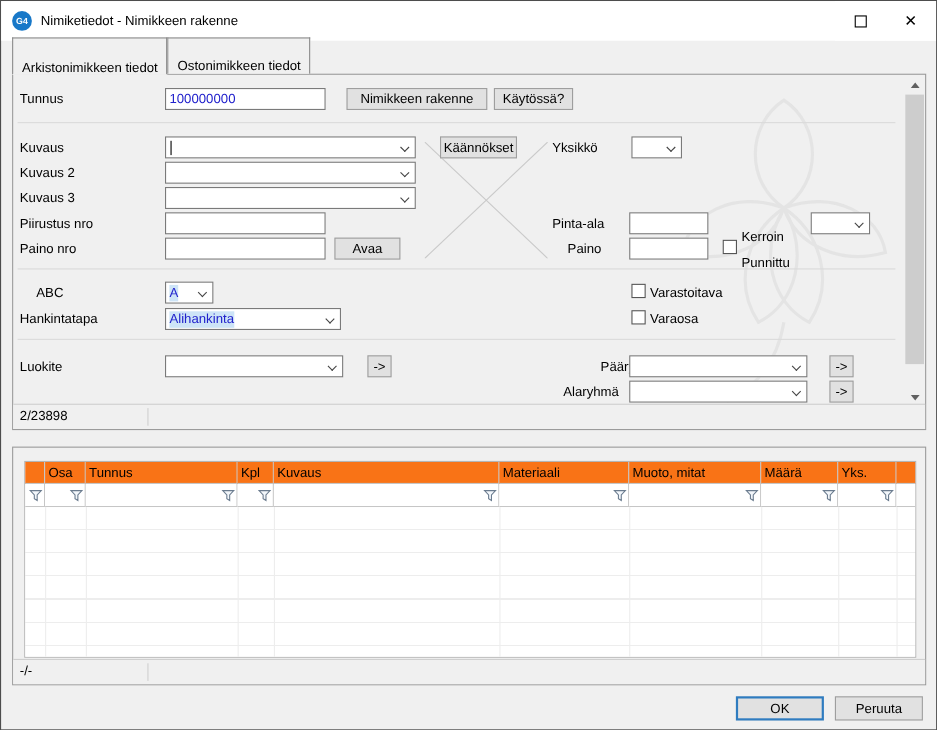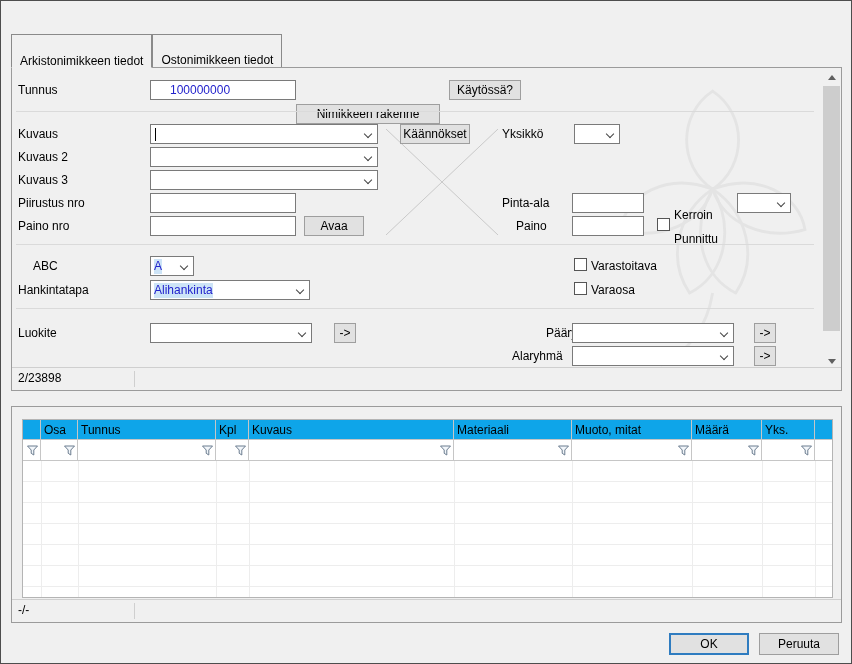--- a/index.html
+++ b/index.html
@@ -21,21 +21,21 @@
   
   .tabstrip{position:absolute;left:10px;top:44px;height:22px;display:flex;align-items:flex-end;z-index:3;}
   .tab{box-sizing:border-box;height:20px;line-height:18px;padding:16px 8px;background:#f0f0f0;
     border:1px solid #8a8a8a;border-bottom:none;white-space:nowrap;}
   .tab.active{height:22px;line-height:20px;margin-bottom:-1px;border-bottom:1px solid #f0f0f0;position:relative;z-index:4;}
   
   .page-box{position:absolute;left:10px;top:66px;width:831px;height:324px;box-sizing:border-box;
     border:1px solid #9b9b9b;background:#f0f0f0;z-index:1;}
   .lbl{position:absolute;white-space:nowrap;}
   .input{position:absolute;box-sizing:border-box;height:20px;background:#fff;border:1px solid #7a7a7a;
-    font-family:inherit;font-size:12px;padding:0 19px;}
+    font-family:inherit;font-size:12px;padding:0 3px;}
   .combo{position:absolute;box-sizing:border-box;height:20px;background:#fff;border:1px solid #7a7a7a;overflow:hidden;}
   .combo-arrow{position:absolute;right:6px;top:6px;width:5px;height:5px;
     border-right:1px solid #444;border-bottom:1px solid #444;transform:rotate(45deg);}
   .combo-val{position:absolute;left:3px;top:2px;line-height:15px;white-space:nowrap;}
   .val-blue{color:#2222cc;}
   .sel{background:#cde4f7;}
   .caret{position:absolute;left:4px;top:3px;width:1px;height:13px;background:#000;}
   .btn{position:absolute;box-sizing:border-box;height:20px;background:#e1e1e1;border:1px solid #9e9e9e;
     font-family:inherit;font-size:12px;text-align:center;padding:0;line-height:17px;}
   .sep{position:absolute;left:4px;width:798px;height:1px;background:#dadada;}
@@ -53,58 +53,68 @@
   .status-strip{position:absolute;left:0;right:0;bottom:0;height:22px;border-top:1px solid #cfcfcf;background:#f0f0f0;}
   .status-text{position:absolute;left:6px;top:0;line-height:21px;}
   .vdiv{position:absolute;left:122px;top:3px;bottom:3px;width:1px;background:#cfcfcf;}
   
   .grid-panel{position:absolute;left:10px;top:405px;width:831px;height:217px;box-sizing:border-box;
     border:1px solid #9b9b9b;background:#f0f0f0;}
   .grid-area{position:absolute;left:10px;top:12px;right:8px;bottom:24px;box-sizing:border-box;
     border:1px solid #b4b4b4;background:#fff;display:flex;flex-direction:column;}
   .grid-row{display:flex;}
   .hcell{box-sizing:border-box;height:20px;border-right:1px solid #c6c6c6;border-bottom:1px solid #c6c6c6;
-    background:#0ea5e9;padding:3px 0 0 3px;overflow:hidden;white-space:nowrap;}
+    background:#f97316;padding:3px 0 0 3px;overflow:hidden;white-space:nowrap;}
   .hfill{flex:1;border-right:none;}
   .fcell{box-sizing:border-box;height:21px;border-right:1px solid #c6c6c6;border-bottom:1px solid #c6c6c6;
     background:#fff;display:flex;align-items:center;justify-content:flex-end;padding-right:1px;}
   .ffill{flex:1;border-right:none;}
   .c0{width:18px}.c1{width:37px}.c2{width:138px}.c3{width:33px}.c4{width:205px}
   .c5{width:118px}.c6{width:120px}.c7{width:70px}.c8{width:53px}
   .grid-body{flex:1;position:relative;
     background-image:repeating-linear-gradient(to bottom,#ffffff 0,#ffffff 20px,#ededed 20px,#ededed 21px);}
   .bodycol{position:absolute;top:0;bottom:0;width:1px;background:#ededed;}
   
   .footer-btn{position:absolute;top:632px;width:80px;height:22px;box-sizing:border-box;background:#e1e1e1;
     border:1px solid #9e9e9e;font-family:inherit;font-size:12px;padding:0;}
   .btn-ok{left:668px;border:2px solid #2f7cc0;}
   .btn-cancel{left:758px;}
 </style>
 </head>
 <body>
 
 <div class="dialog">
 
+  <div class="titlebar">
+    <div class="app-logo">G4</div>
+    <div class="win-title">Nimiketiedot - Nimikkeen rakenne</div>
+    <button class="win-btn btn-max">
+      <span class="max-glyph"></span>
+    </button>
+    <button class="win-btn btn-close">
+      <span>✕</span>
+    </button>
+  </div>
 
   <div class="page-box">
 
     <svg class="watermark" width="290" height="300" viewBox="0 0 100 104">
       <g fill="none" stroke="#d6d6d6" stroke-width="1">
         <path d="M62 8 C 74 16, 74 34, 62 42 C 50 34, 50 16, 62 8 Z"></path>
         <path d="M62 42 C 78 36, 92 44, 94 56 C 80 60, 66 54, 62 42 Z"></path>
         <path d="M62 42 C 46 36, 32 44, 30 56 C 44 60, 58 54, 62 42 Z"></path>
         <path d="M62 42 C 70 56, 66 72, 54 78 C 46 66, 50 50, 62 42 Z"></path>
         <path d="M62 42 C 54 56, 58 72, 70 78 C 78 66, 74 50, 62 42 Z"></path>
         <path d="M62 78 C 60 90, 54 98, 44 103"></path>
       </g>
     </svg>
 
     <span class="lbl" style="left:6px;top:15px;">Tunnus</span>
     <input class="input val-blue" style="left: 138px; top: 12px; width: 146px; color: rgb(34, 34, 204);" value="100000000">
-    <button class="btn" style="left:284px;top:12px;width:144px;margin-top:24px;">Nimikkeen rakenne</button>
+    <button class="btn" style="left:303px;top:12px;width:128px;">Nimikkeen rakenne</button>
     <button class="btn" style="left:437px;top:12px;width:72px;">Käytössä?</button>
 
     <div class="sep" style="top:43px;"></div>
 
     <svg class="xdeco" width="112" height="106">
       <line x1="0" y1="0" x2="112" y2="106" stroke="#c9c9c9" stroke-width="1"></line>
       <line x1="112" y1="0" x2="0" y2="106" stroke="#c9c9c9" stroke-width="1"></line>
     </svg>
 
     <span class="lbl" style="left:6px;top:59px;">Kuvaus</span>

